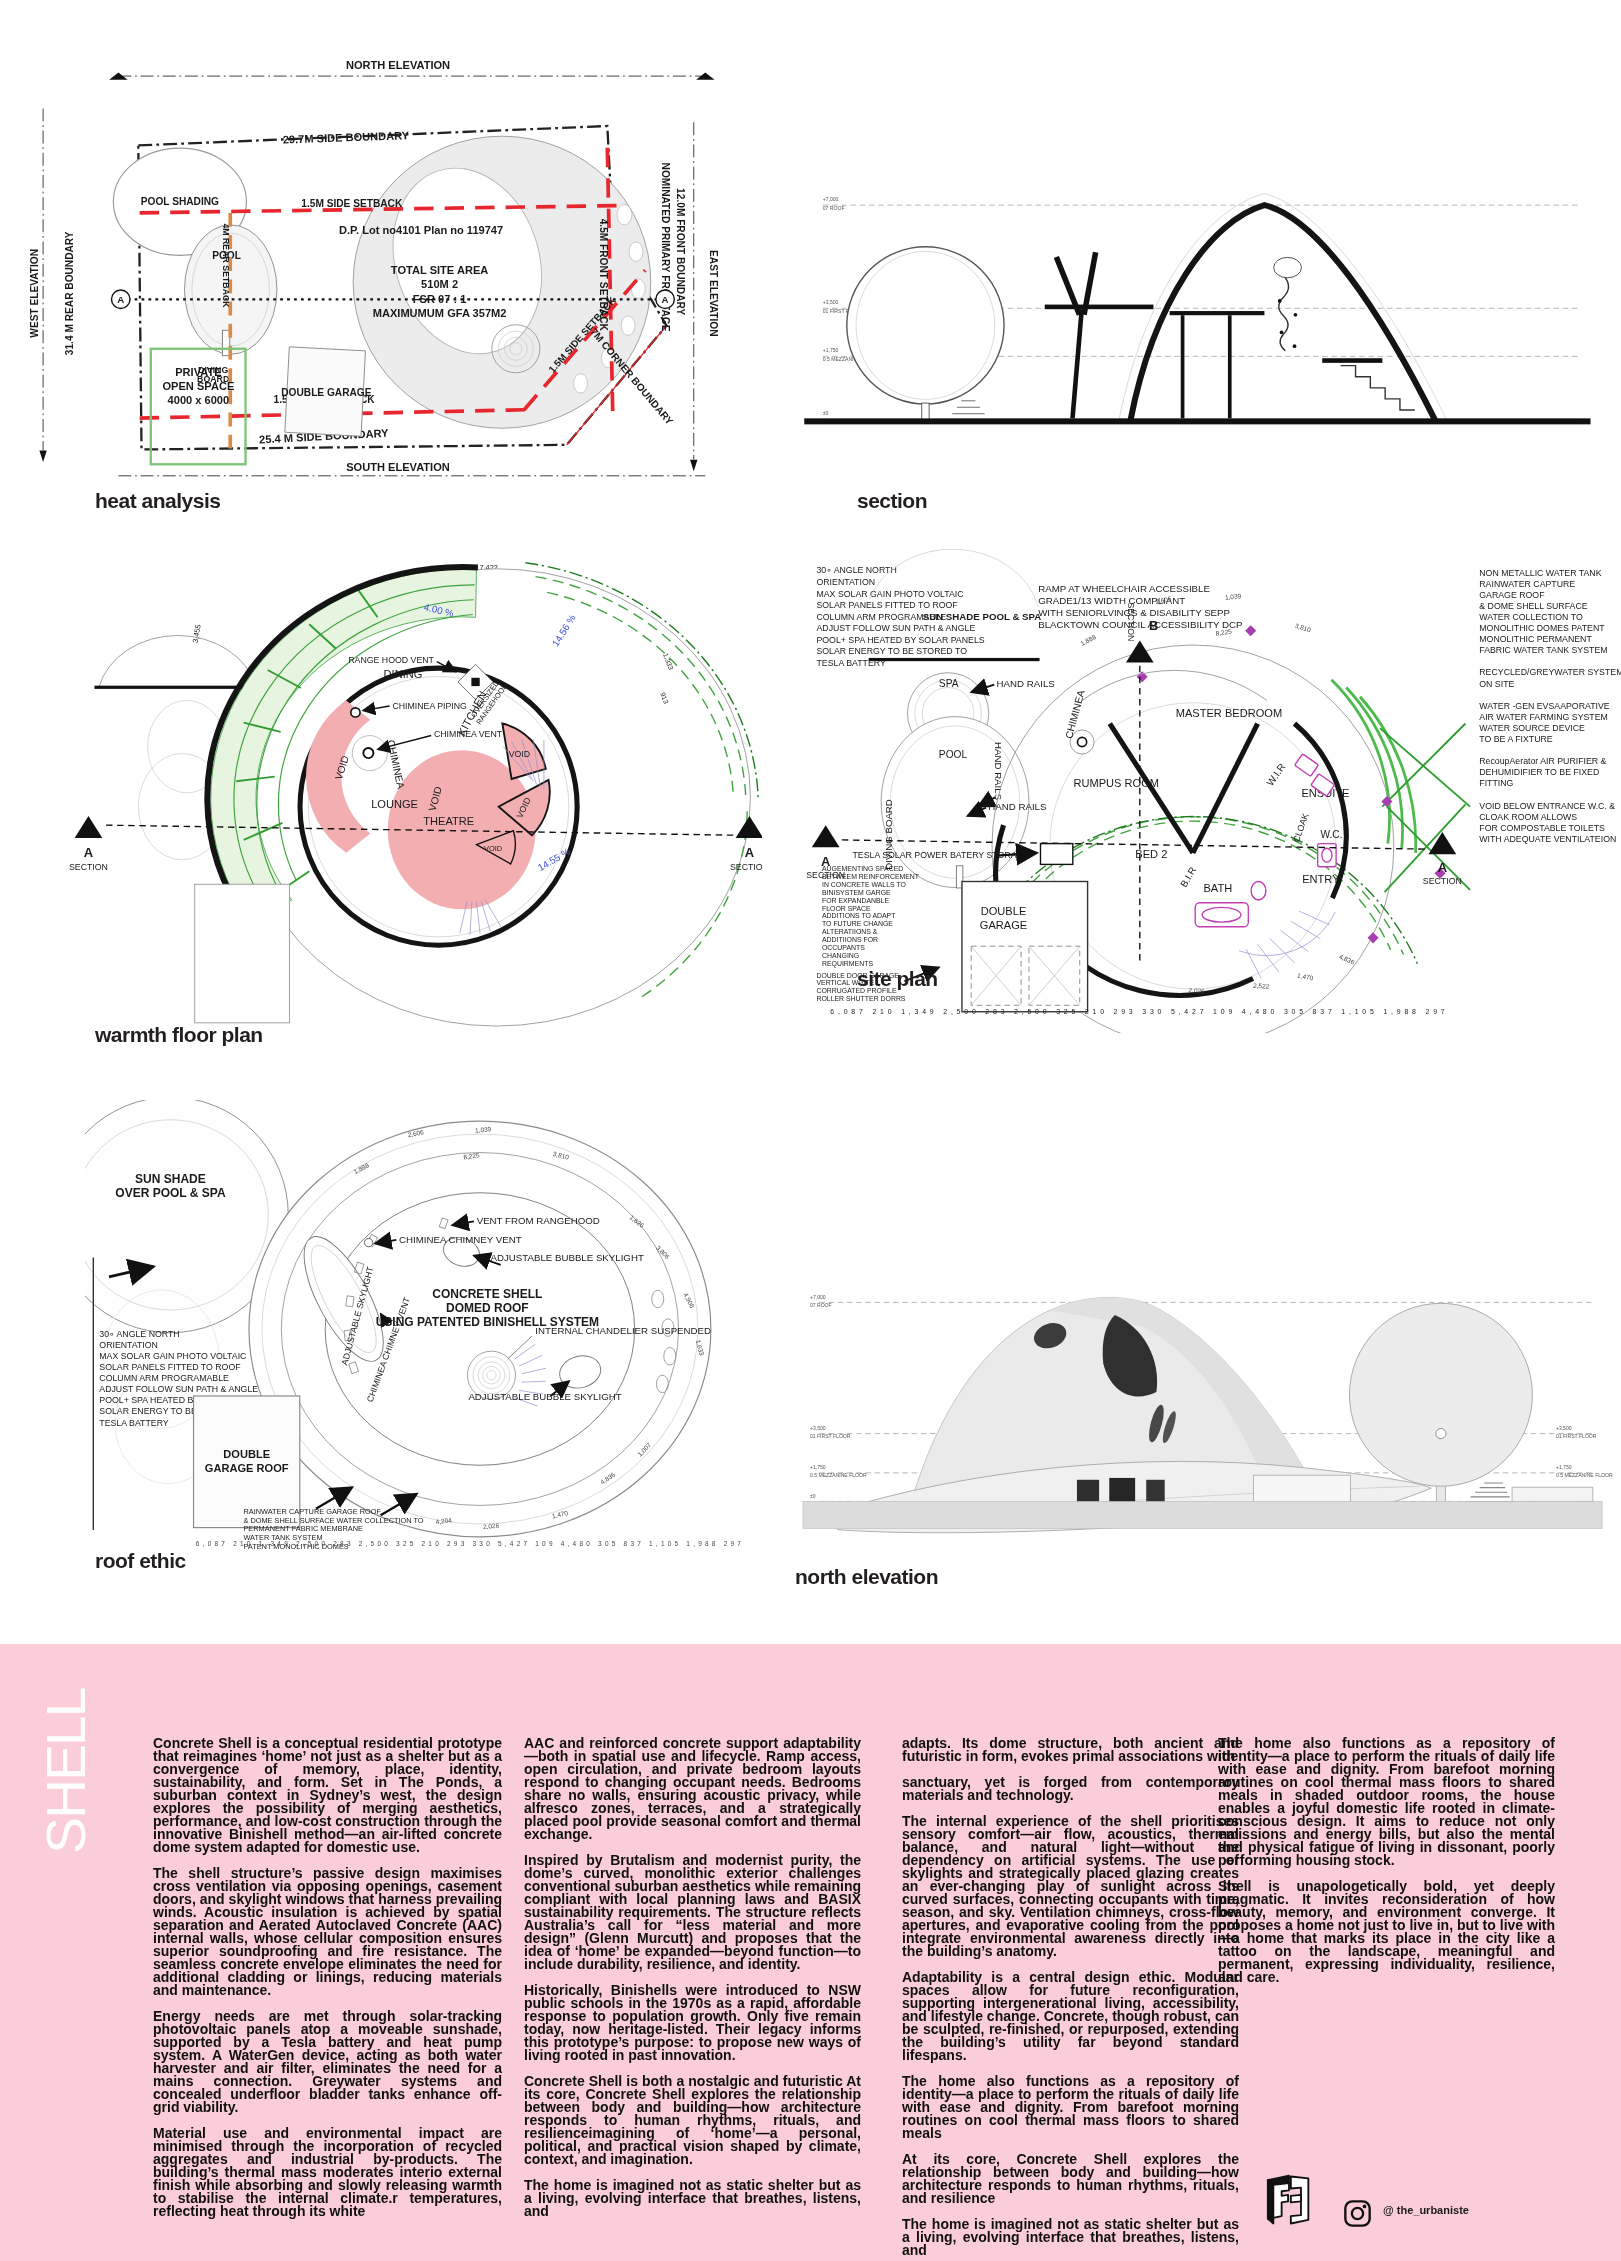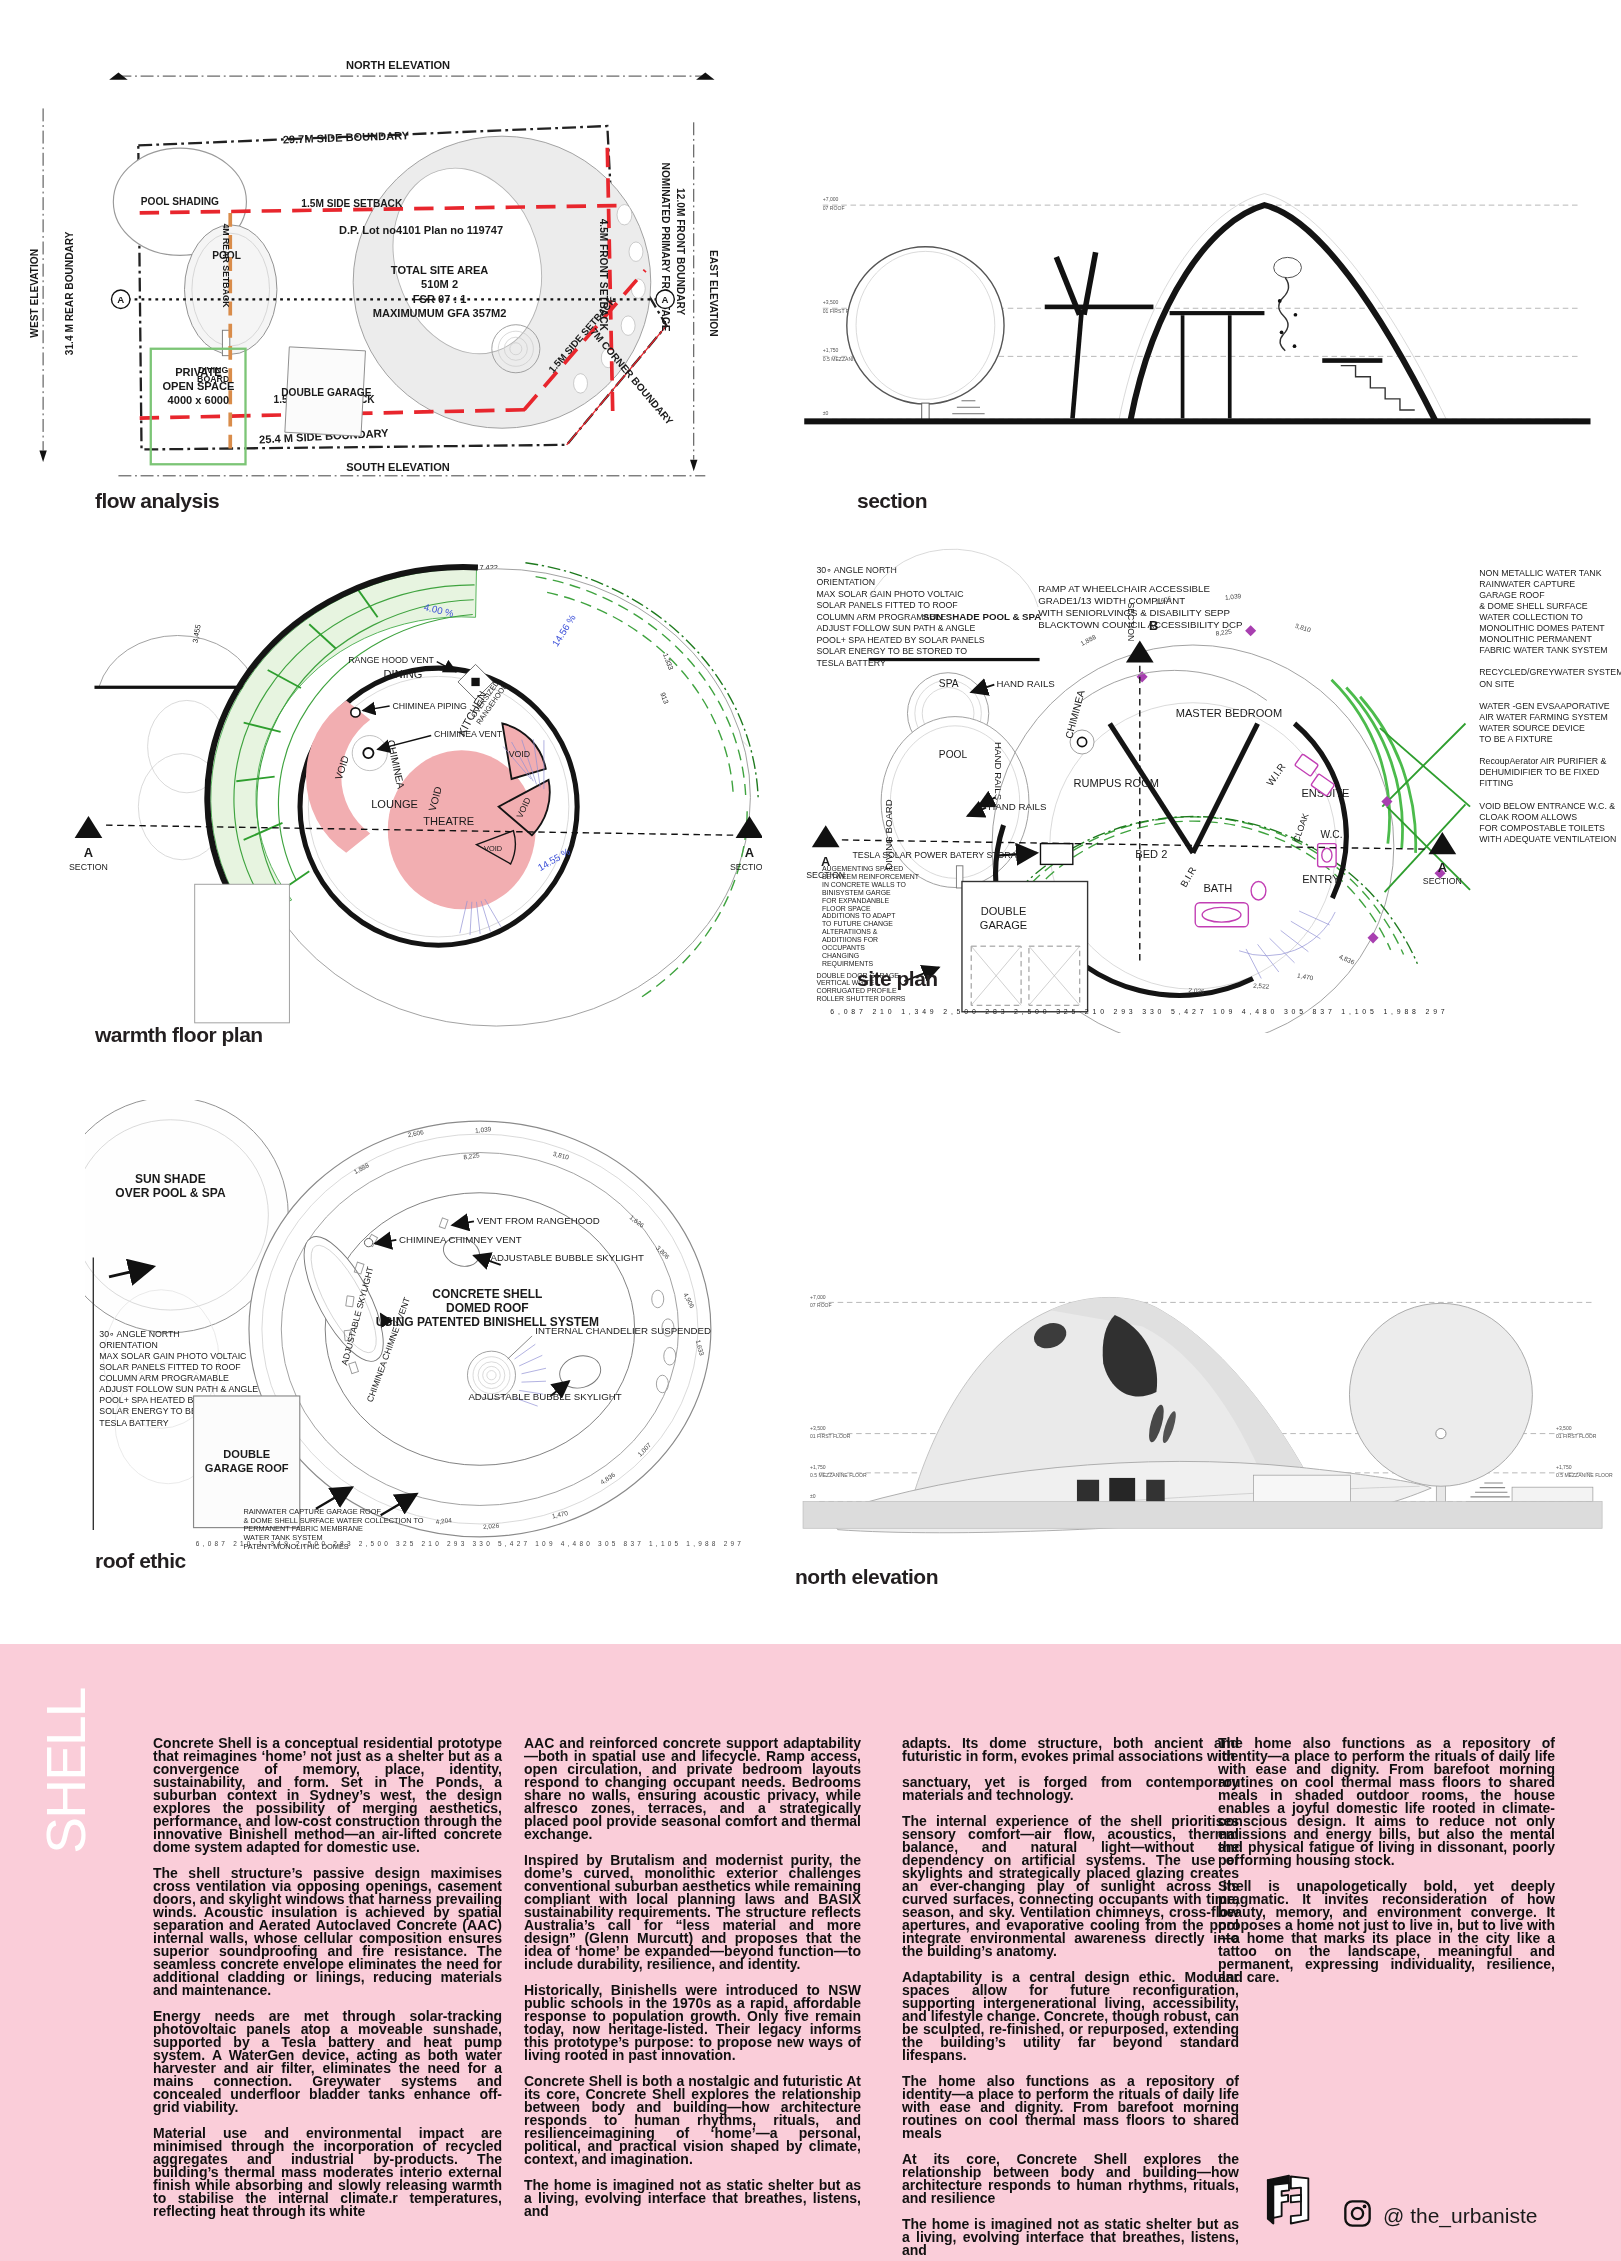--- a/index.html
+++ b/index.html
@@ -44,21 +44,21 @@
   .mag{stroke:#C23FB4;stroke-width:3;fill:#fff;}
   .stair{stroke:#8f8fd4;stroke-width:1.5;fill:none;}
   .lvl{stroke:#999;stroke-width:1.5;stroke-dasharray:12 8;fill:none;}
   
   .pink-band{position:absolute;left:0;top:1644px;width:1622px;height:617px;}
   .shell{position:absolute;left:66px;top:1771px;transform:translate(-50%,-50%) rotate(-90deg);
          color:#fff;font-size:55px;font-weight:400;letter-spacing:-1.8px;white-space:nowrap;}
   .col{position:absolute;top:1737px;width:337px;font-size:14px;font-weight:bold;
        line-height:13px;color:#101010;text-align:justify;}
   .col > div{margin-bottom:13px;}
-  .handle{position:absolute;left:1383px;top:2204px;font-size:21px;font-weight:400;color:#1a1a1a;}
+  .handle{position:absolute;left:1383px;top:2204px;font-size:11px;font-weight:700;color:#1a1a1a;}
 </style>
 </head>
 <body>
 
 <svg width="0" height="0" style="position:absolute" aria-hidden="true">
   <defs>
     <marker id="arw" markerWidth="12" markerHeight="12" refX="9" refY="5" orient="auto">
       <path d="M0,0 L10,5 L0,10 Z" fill="#111"></path>
     </marker>
   </defs>
@@ -140,21 +140,21 @@
   <rect x="265" y="640" width="205" height="250" fill="none" stroke="#7CC576" stroke-width="5"></rect>
   <text x="368" y="700" class="mid b t24"><tspan x="368">PRIVATE</tspan><tspan x="368" dy="30">OPEN SPACE</tspan><tspan x="368" dy="30">4000 x 6000</tspan></text>
 
   <rect x="560" y="640" width="165" height="185" fill="#fbfbfb" stroke="#8a8a8a" stroke-width="2" transform="rotate(3 640 730)"></rect>
   <text x="645" y="742" class="mid b t22">DOUBLE GARAGE</text>
 
   <text x="850" y="392" class="mid b t24">D.P. Lot no4101 Plan no 119747</text>
   <text x="890" y="478" class="mid b t24"><tspan x="890">TOTAL SITE AREA</tspan><tspan x="890" dy="31">510M 2</tspan><tspan x="890" dy="31">FSR 07 : 1</tspan><tspan x="890" dy="31">MAXIMUMUM GFA 357M2</tspan></text>
 </svg>
 </div>
-<div class="title" style="left:95px;top:489px">flow analysis</div>
+<div class="title" style="left:95px;top:489px">heat analysis</div>
 
 <div class="panel" style="left:795px;top:162px;width:814px;height:361px">
 <svg viewBox="0 0 1760 780" width="814" height="361">
   <g>
     <line x1="60" y1="93" x2="1700" y2="93" class="lvl"></line>
     <line x1="60" y1="316" x2="1700" y2="316" class="lvl"></line>
     <line x1="60" y1="420" x2="1700" y2="420" class="lvl"></line>
     <line x1="60" y1="556" x2="1700" y2="556" class="lvl"></line>
   </g>
   <g>

